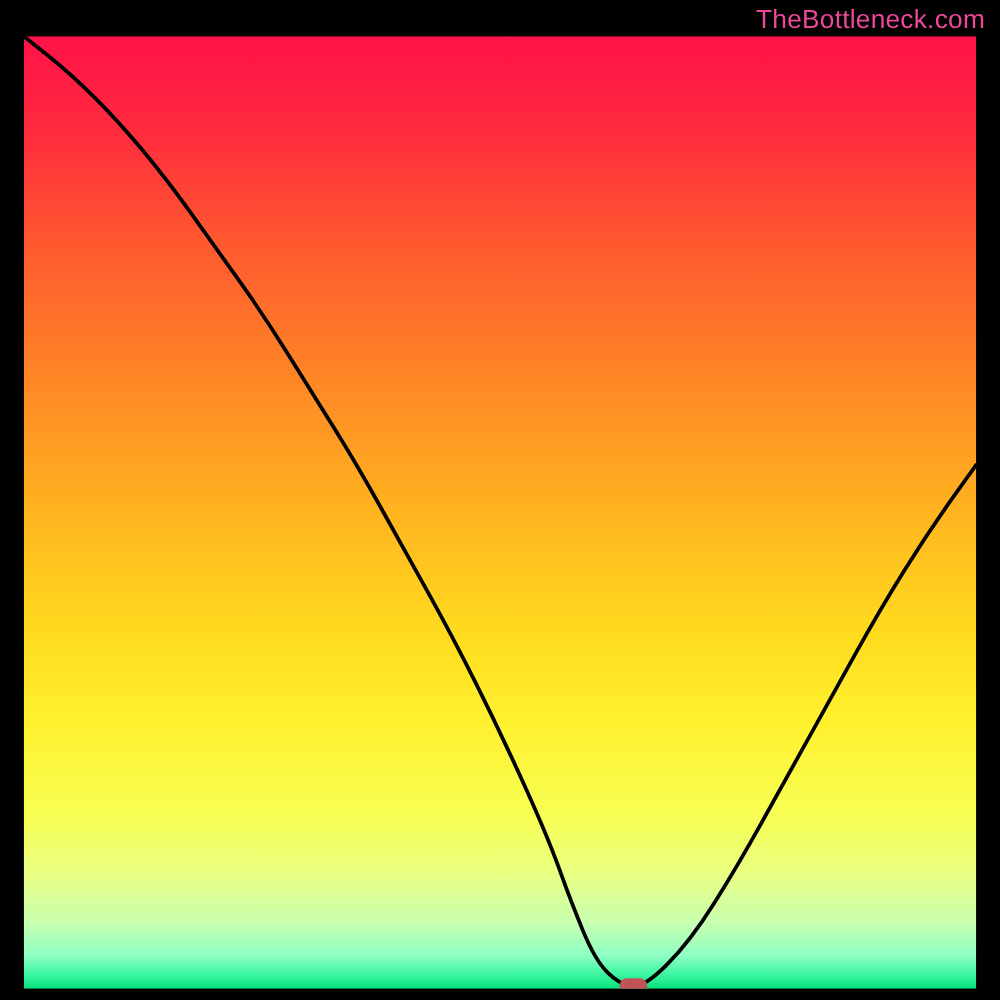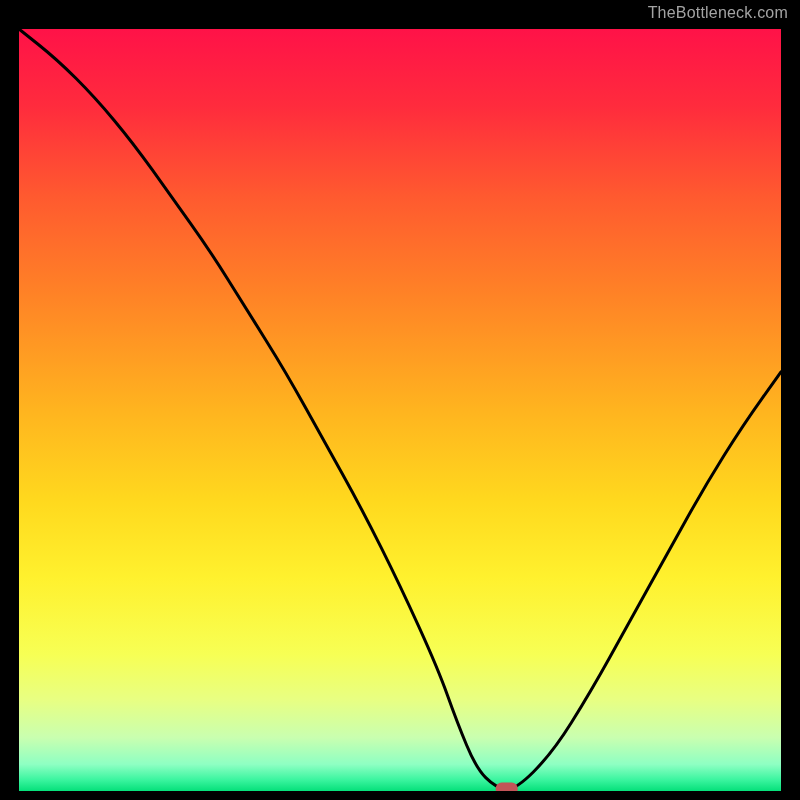--- a/index.html
+++ b/index.html
@@ -14,22 +14,22 @@
     position: relative;
     width: 800px;
     height: 800px;
     background: #000;
   }
   .attribution {
     position: absolute;
     top: 4px;
     right: 12px;
     font-family: Arial, Helvetica, sans-serif;
-    font-size: 16px;
-    color: #a3a3a3;
+    font-size: 21px;
+    color: #ec4899;
     font-weight: 500;
     letter-spacing: 0.2px;
   }
   .plot {
     position: absolute;
     left: 19px;
     top: 29px;
     width: 762px;
     height: 762px;
   }

